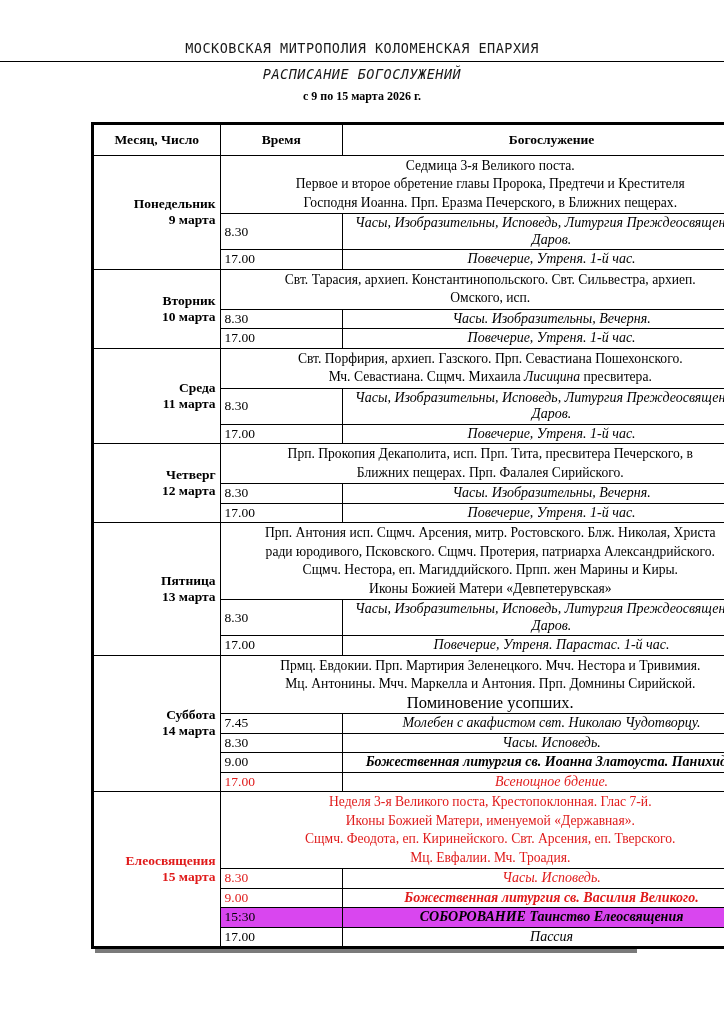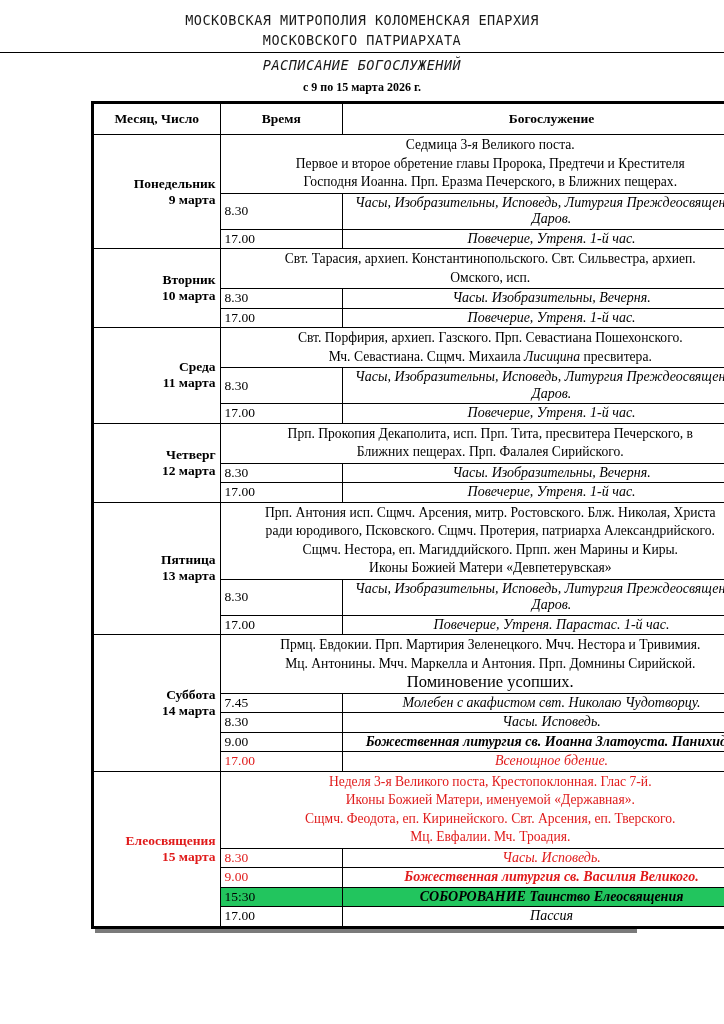--- a/index.html
+++ b/index.html
@@ -20,20 +20,21 @@
     text-align: center;
     padding-top: 11px;
   }
   .doc-header .org-line {
     font-family: "DejaVu Sans Mono", monospace;
     font-size: 13.5px;
     letter-spacing: 0.5px;
     line-height: 19.5px;
     color: #1a1a1a;
     white-space: nowrap;
+    margin-top: 28px;
   }
   .hrule {
     height: 0;
     border-top: 1.5px solid #000;
     margin: 2px 0 0 0;
     width: 100%;
   }
   .doc-header .sched-line {
     font-family: "DejaVu Sans Mono", monospace;
     font-size: 13.5px;
@@ -48,21 +49,21 @@
     font-weight: bold;
     font-size: 12px;
     line-height: 20px;
     padding-top: 1px;
     padding-bottom: 4px;
     color: #000;
   }
 
   
   .table-wrap {
-    margin: 0 auto;
+    margin: 12px auto;
     width: 542px;
     position: relative;
   }
   .shadow-box {
     position: absolute;
     left: 4px;
     top: 4px;
     right: -4px;
     bottom: -4px;
     background: #7a7a7a;
@@ -115,31 +116,30 @@
   .serv-cell {
     text-align: center;
     font-size: 14px;
     line-height: 16.5px;
     padding-left: 6px;
     font-style: italic;
   }
   .serv-cell.bold { font-weight: bold; }
 
   .red { color: #e01b1b; }
-  .yellow-bg { background: #22c55e; }
+  .yellow-bg { background: #d946ef; }
   .big { font-size: 16.5px; }
   .ital { font-style: italic; }
   .nowrap-line { display: block; }
 </style>
 </head>
 <body>
 
 <div class="doc-header">
   <div class="org-line">МОСКОВСКАЯ МИТРОПОЛИЯ КОЛОМЕНСКАЯ ЕПАРХИЯ</div>
-  <div class="org-line">МОСКОВСКОГО ПАТРИАРХАТА</div>
   <div class="hrule"></div>
   <div class="sched-line">РАСПИСАНИЕ БОГОСЛУЖЕНИЙ</div>
   <div class="date-range">с 9 по 15 марта 2026 г.</div>
 </div>
 
 <div class="table-wrap">
   <div class="shadow-box"></div>
   <table class="schedule">
     <colgroup>
       <col class="c-day">

